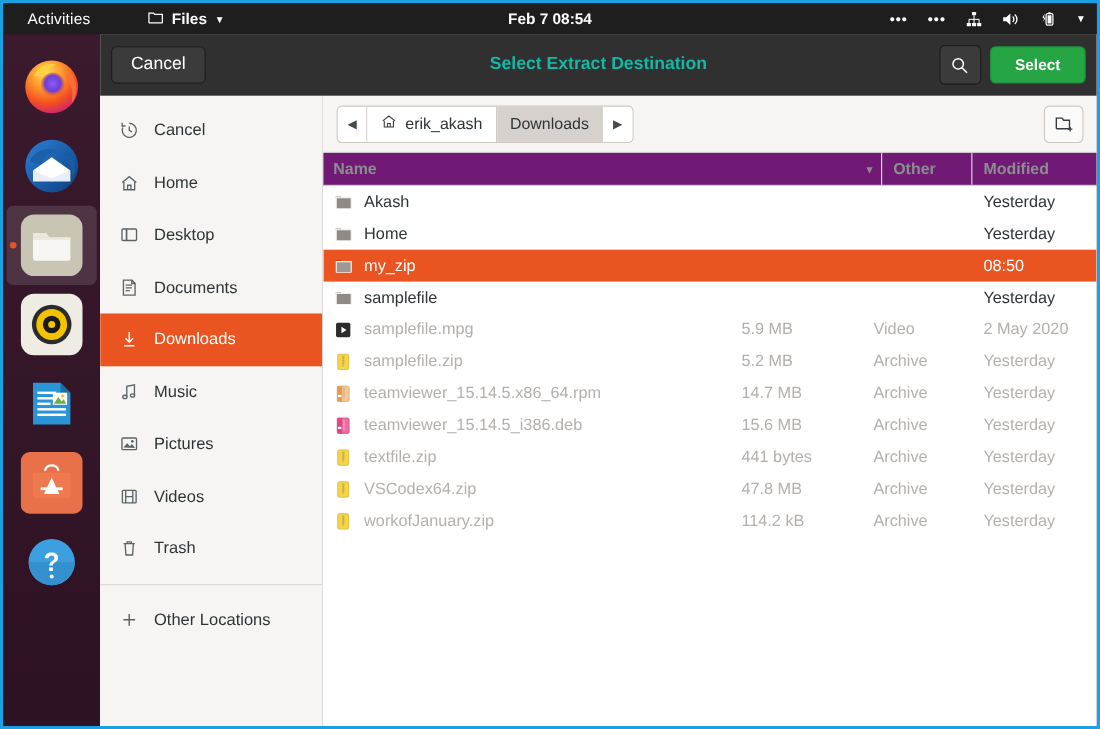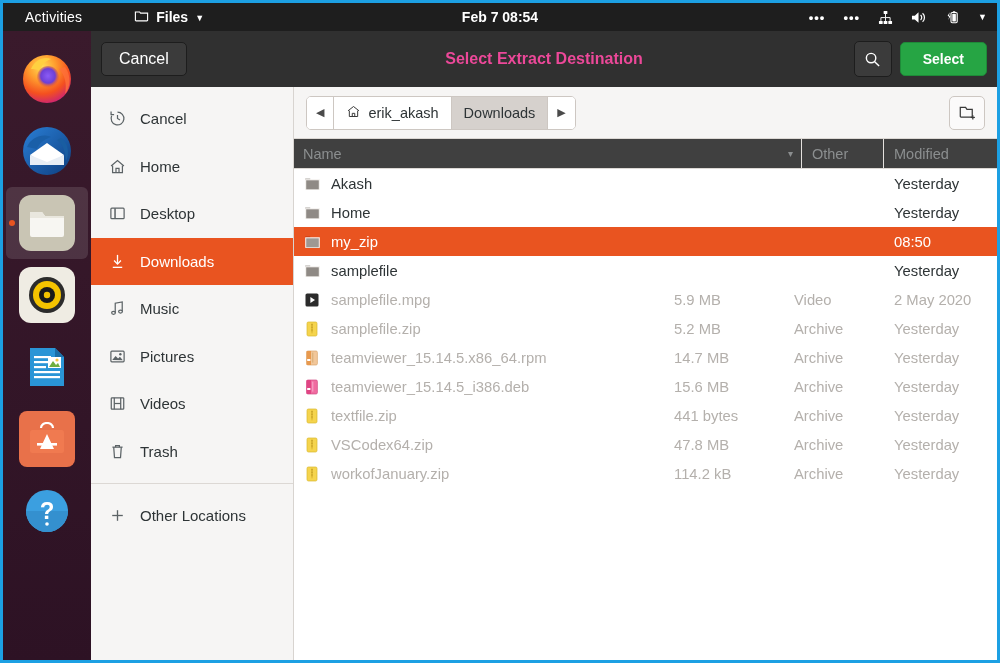--- a/index.html
+++ b/index.html
@@ -90,21 +90,21 @@
   #headerbar {
     height: 56px; flex: 0 0 56px;
     background: #303030;
     display: flex; align-items: center;
     padding: 0 10px;
     position: relative;
   }
   #headerbar .title {
     position: absolute; left: 0; right: 0;
     text-align: center;
-    color: #ec4899; font-size: 16px; font-weight: bold;
+    color: #14b8a6; font-size: 16px; font-weight: bold;
     pointer-events: none;
   }
   .hb-btn {
     background: #3b3b3b;
     border: 1px solid #1d1d1d;
     color: #ffffff;
     border-radius: 5px;
     font-size: 16px;
     padding: 7px 17px;
     z-index: 2;
@@ -180,22 +180,22 @@
     background: #fbfafa; border: 1px solid #cdc7c2;
     border-radius: 5px;
     display: flex; align-items: center; justify-content: center;
   }
 
   
   #colhead {
     height: 30px; flex: 0 0 30px;
     display: flex; align-items: center;
     border-bottom: 1px solid #dcd8d4;
-    background: #404040;
-    font-size: 14.5px; color: #8b8e8f; font-weight: normal;
+    background: #701a75;
+    font-size: 14.5px; color: #8b8e8f; font-weight: bold;
   }
   .ch { display:flex; align-items:center; height:100%; }
   .ch-name { flex: 1; padding-left: 9px; border-right: 1px solid #e4e1de; justify-content: space-between; padding-right: 8px;}
   .ch-size { width: 104px; flex:0 0 104px; padding-left: 12px; border-right: 1px solid #e4e1de; }
   .ch-type { width: 82px; flex:0 0 82px; padding-left: 10px; border-right: 1px solid #e4e1de; }
   .ch-mod  { width: 113px; flex:0 0 113px; padding-left: 10px; }
   .sort-caret { font-size: 10px; color:#8b8e8f; }
 
   
   #rows { flex: 1; overflow: hidden; background: #ffffff; }
@@ -422,20 +422,32 @@
         <div class="side-item">
           <span class="ico">
             <svg width="17" height="17" viewBox="0 0 18 18" fill="none" stroke="#5c6366" stroke-width="1.3">
               <rect x="2" y="3.4" width="14" height="11" rx="1"></rect>
               <path d="M6.4 3.4 V14.4" stroke-width="1.6"></path>
             </svg>
           </span>
           <span>Desktop</span>
         </div>
 
+        <div class="side-item">
+          <span class="ico">
+            <svg width="17" height="17" viewBox="0 0 18 18" fill="none" stroke="#5c6366" stroke-width="1.3">
+              <path d="M3.4 1.8 H11.6 L14.6 4.8 V16.2 H3.4 Z"></path>
+              <path d="M11.4 1.9 V5 h3.1"></path>
+              <path d="M5.6 6.6 h6"></path>
+                <path d="M5.6 9.2 h6"></path>
+                <path d="M5.6 11.8 h4"></path>
+            </svg>
+          </span>
+          <span>Documents</span>
+        </div>
 
         <div class="side-item selected">
           <span class="ico">
             <svg width="17" height="17" viewBox="0 0 18 18" fill="none" stroke="#ffffff" stroke-width="1.4">
               <path d="M9 2 V11.4"></path>
                 <path d="M5.4 8 L9 11.8 L12.6 8"></path>
                 <path d="M4 15.2 h10"></path>
             </svg>
           </span>
           <span>Downloads</span>

